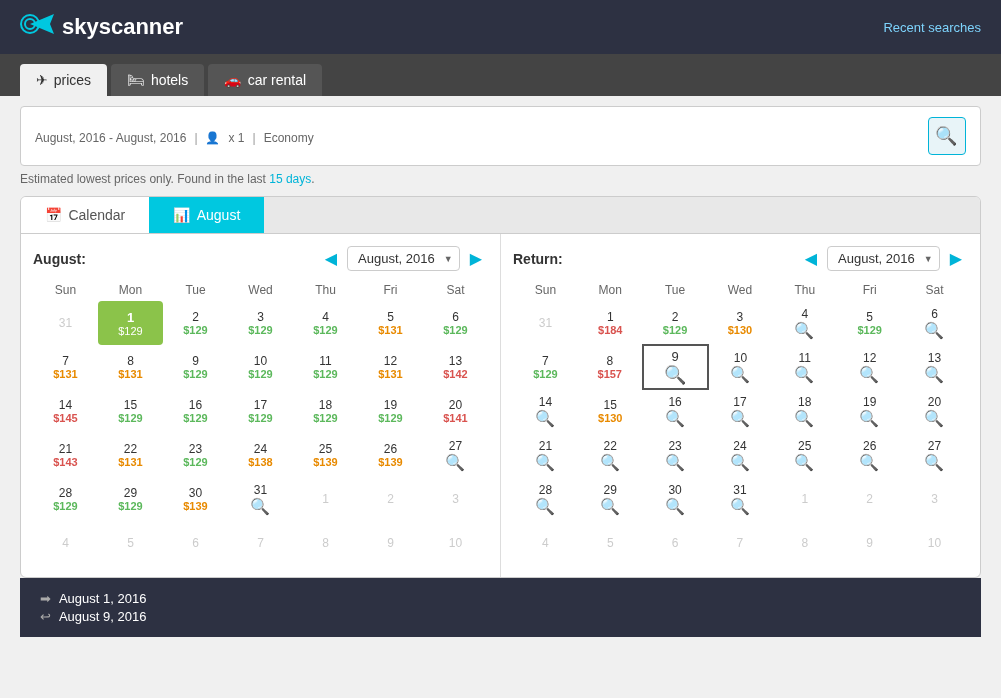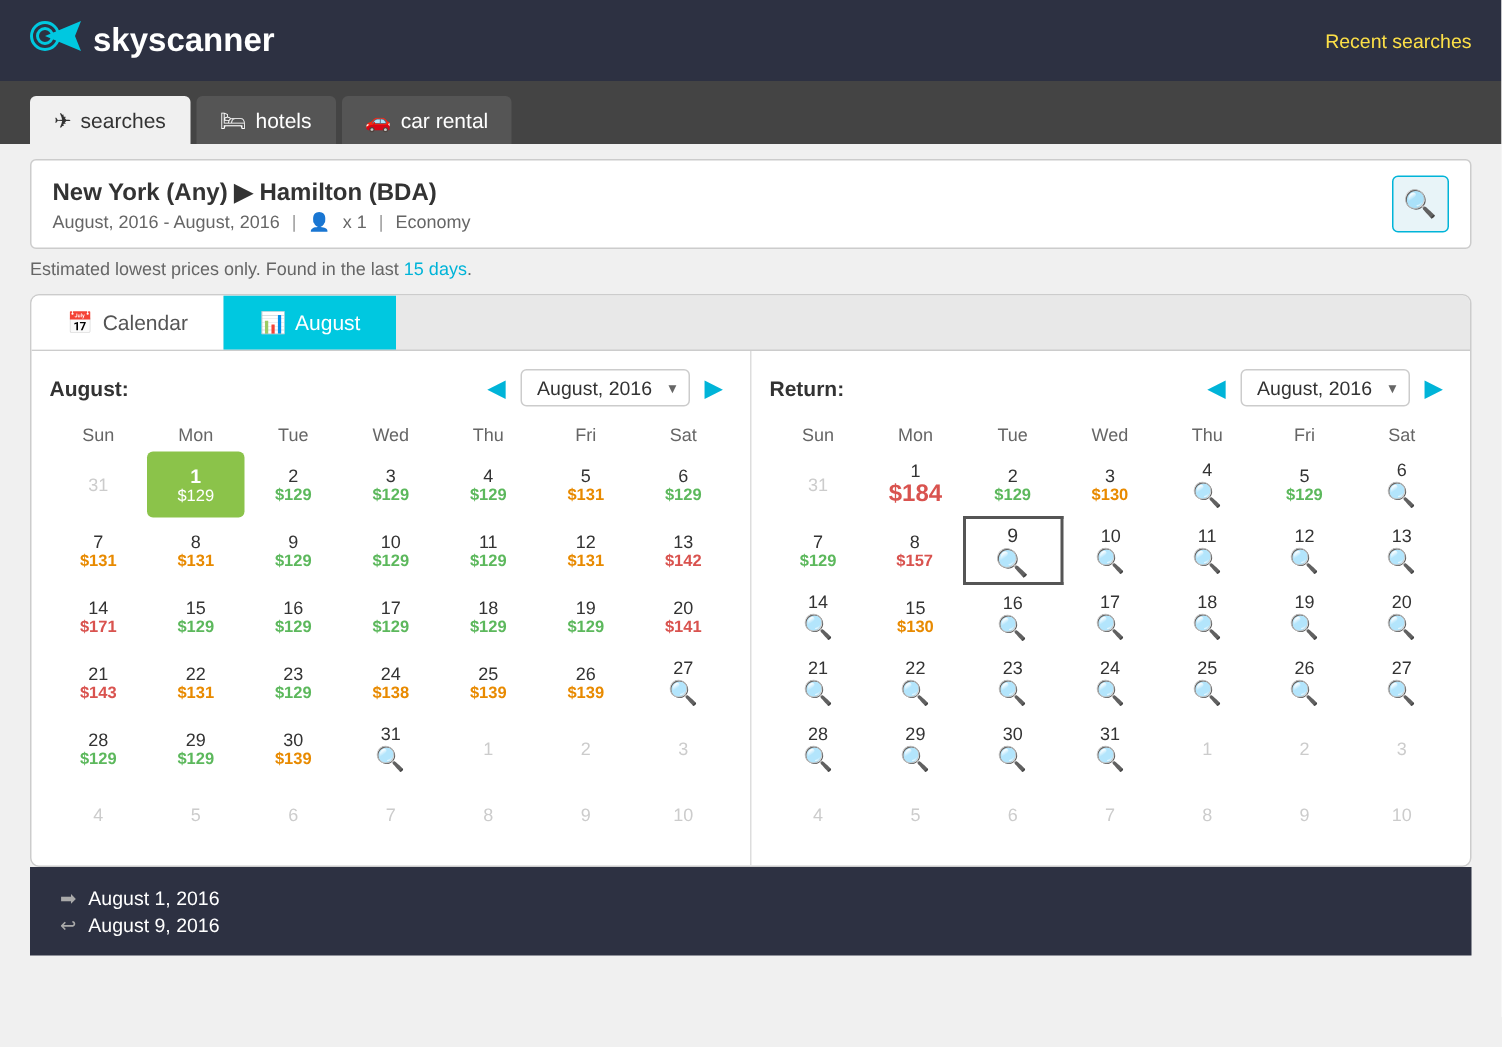--- a/index.html
+++ b/index.html
@@ -9,21 +9,21 @@
     .header {
       background: #2d3142;
       padding: 10px 20px;
       display: flex;
       align-items: center;
       justify-content: space-between;
     }
     .logo { display: flex; align-items: center; }
     .logo-icon { color: #00b4d8; font-size: 22px; margin-right: 6px; }
     .logo-text { color: white; font-size: 22px; font-weight: bold; text-align: center; }
-    .recent-searches-link { color: #fde047; font-size: 13px; text-decoration: none; }
+    .recent-searches-link { color: #7dd3fc; font-size: 13px; text-decoration: none; }
 
     
     .nav-tabs {
       background: #444;
       padding: 10px 20px 0 20px;
       display: flex;
       gap: 4px;
     }
     .nav-tab {
       padding: 8px 16px;
@@ -183,37 +183,36 @@
       </svg>
     </span>
     <span class="logo-text">skyscanner</span>
   </div>
   <a class="recent-searches-link">Recent searches</a>
 </div>
 
 <div class="nav-tabs">
   <button class="nav-tab active">
     <span>✈</span>
-    <span>searches</span>
+    <span>prices</span>
   </button>
   <button class="nav-tab inactive">
     <span>🛏</span>
     <span>hotels</span>
   </button>
   <button class="nav-tab inactive">
     <span>🚗</span>
     <span>car rental</span>
   </button>
 </div>
 
 <div class="main">
 
   <div class="search-bar">
     <div class="search-info">
-      <h2>New York (Any) ▶ Hamilton (BDA)</h2>
       <div class="sub">
         <span>August, 2016 - August, 2016</span>
         <span class="sep">|</span>
         <span>👤</span>
         <span>x 1</span>
         <span class="sep">|</span>
         <span>Economy</span>
       </div>
     </div>
     <button class="search-btn">
@@ -318,21 +317,21 @@
                   <div style="font-size: 11px; font-weight: bold; color: rgb(232, 138, 0);">$131</div>
                 </td>
                 <td>
                   <div style="font-size: 12px; color: rgb(51, 51, 51);">13</div>
                   <div style="font-size: 11px; font-weight: bold; color: rgb(217, 83, 79);">$142</div>
                 </td>
               </tr>
               <tr>
                 <td>
                   <div style="font-size: 12px; color: rgb(51, 51, 51);">14</div>
-                  <div style="font-size: 11px; font-weight: bold; color: rgb(217, 83, 79);">$171</div>
+                  <div style="font-size: 11px; font-weight: bold; color: rgb(217, 83, 79);">$145</div>
                 </td>
                 <td>
                   <div style="font-size: 12px; color: rgb(51, 51, 51);">15</div>
                   <div style="font-size: 11px; font-weight: bold; color: rgb(92, 184, 92);">$129</div>
                 </td>
                 <td>
                   <div style="font-size: 12px; color: rgb(51, 51, 51);">16</div>
                   <div style="font-size: 11px; font-weight: bold; color: rgb(92, 184, 92);">$129</div>
                 </td>
                 <td>
@@ -457,21 +456,21 @@
                 <th>Sat</th>
               </tr>
           </thead>
           <tbody id="return-body">
               <tr>
                 <td>
                   <div style="font-size: 12px; color: rgb(204, 204, 204);">31</div>
                 </td>
                 <td>
                   <div style="font-size: 12px; color: rgb(51, 51, 51);">1</div>
-                  <div style="font-size: 16px; font-weight: bold; color: rgb(217, 83, 79);">$184</div>
+                  <div style="font-size: 11px; font-weight: bold; color: rgb(217, 83, 79);">$184</div>
                 </td>
                 <td>
                   <div style="font-size: 12px; color: rgb(51, 51, 51);">2</div>
                   <div style="font-size: 11px; font-weight: bold; color: rgb(92, 184, 92);">$129</div>
                 </td>
                 <td>
                   <div style="font-size: 12px; color: rgb(51, 51, 51);">3</div>
                   <div style="font-size: 11px; font-weight: bold; color: rgb(232, 138, 0);">$130</div>
                 </td>
                 <td>

